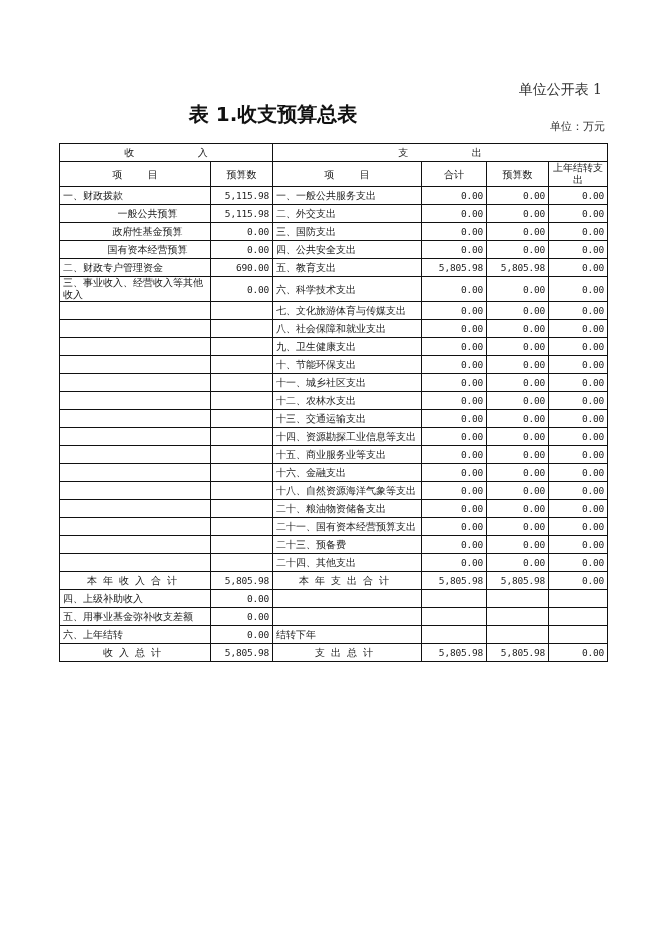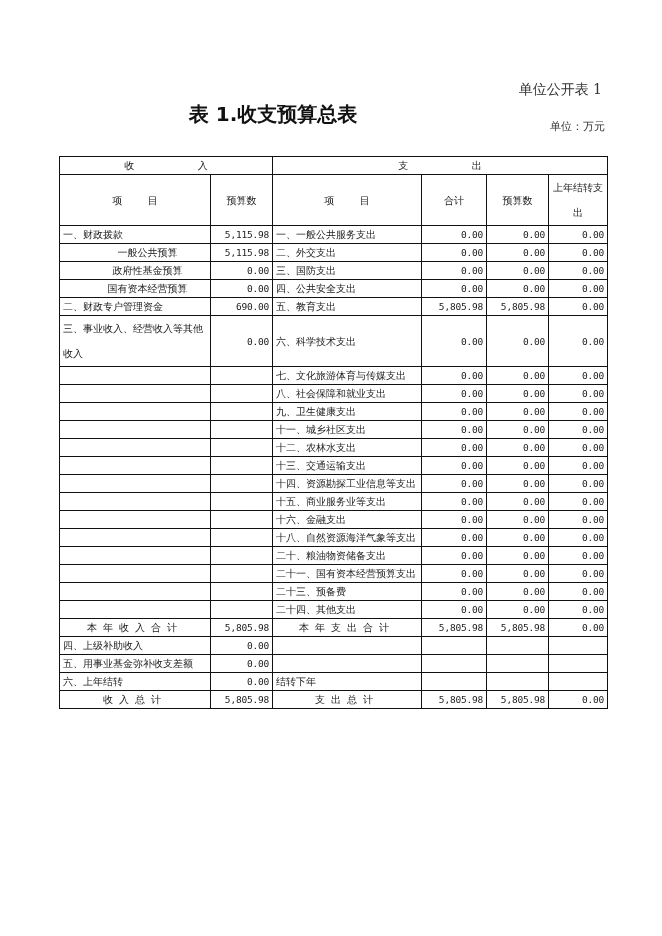--- a/index.html
+++ b/index.html
@@ -2,25 +2,25 @@
 <html><head>
 <meta charset="utf-8">
 <style>
   html, body { margin:0; padding:0; background:#ffffff; }
   body { width:662px; height:936px; position:relative; overflow:hidden;
          font-family:"DejaVu Serif","Liberation Serif",serif; color:#222; }
   .form-no { position:absolute; right:60px; top:81px; font-size:14px; color:#333; }
   .title { position:absolute; left:0; width:546px; top:101px; text-align:center;
            font-family:"DejaVu Sans","Liberation Sans",sans-serif; font-weight:bold; font-size:20px; color:#111; }
   .unit { position:absolute; right:57px; top:119px; font-size:11px; color:#333; }
-  table.budget { position:absolute; left:59px; top:156px; border-collapse:collapse; table-layout:fixed;
+  table.budget { position:absolute; left:59px; top:143px; border-collapse:collapse; table-layout:fixed;
                  width:548px; font-size:10px;padding-left:43px; }
   table.budget td { border:1px solid #111; padding:0 3px; height:17px; line-height:13px; overflow:hidden;
                     white-space:nowrap; vertical-align:middle; }
-  table.budget td.wrap { white-space:normal; line-height:25px; }
+  table.budget td.wrap { white-space:normal; line-height:12px; }
   .c { text-align:center; }
   .r { text-align:right; font-family:"DejaVu Sans Mono","Liberation Mono",monospace; font-size:9.5px; letter-spacing:-0.2px; }
   .ind { padding-left:28px !important;text-align:center; }
   .spaced { letter-spacing:6px; text-align:center; }
   .h1 td { height:25px; }
   .h2 td { height:33px; }
   .tall td { height:35px; }
 </style>
 </head>
 <body>
@@ -121,20 +121,28 @@
         <td class=""></td>
         <td class="r"></td>
         <td class="">九、卫生健康支出</td>
         <td class="r">0.00</td>
         <td class="r">0.00</td>
         <td class="r">0.00</td>
       </tr>
       <tr>
         <td class=""></td>
         <td class="r"></td>
+        <td class="">十、节能环保支出</td>
+        <td class="r">0.00</td>
+        <td class="r">0.00</td>
+        <td class="r">0.00</td>
+      </tr>
+      <tr>
+        <td class=""></td>
+        <td class="r"></td>
         <td class="">十一、城乡社区支出</td>
         <td class="r">0.00</td>
         <td class="r">0.00</td>
         <td class="r">0.00</td>
       </tr>
       <tr>
         <td class=""></td>
         <td class="r"></td>
         <td class="">十二、农林水支出</td>
         <td class="r">0.00</td>

